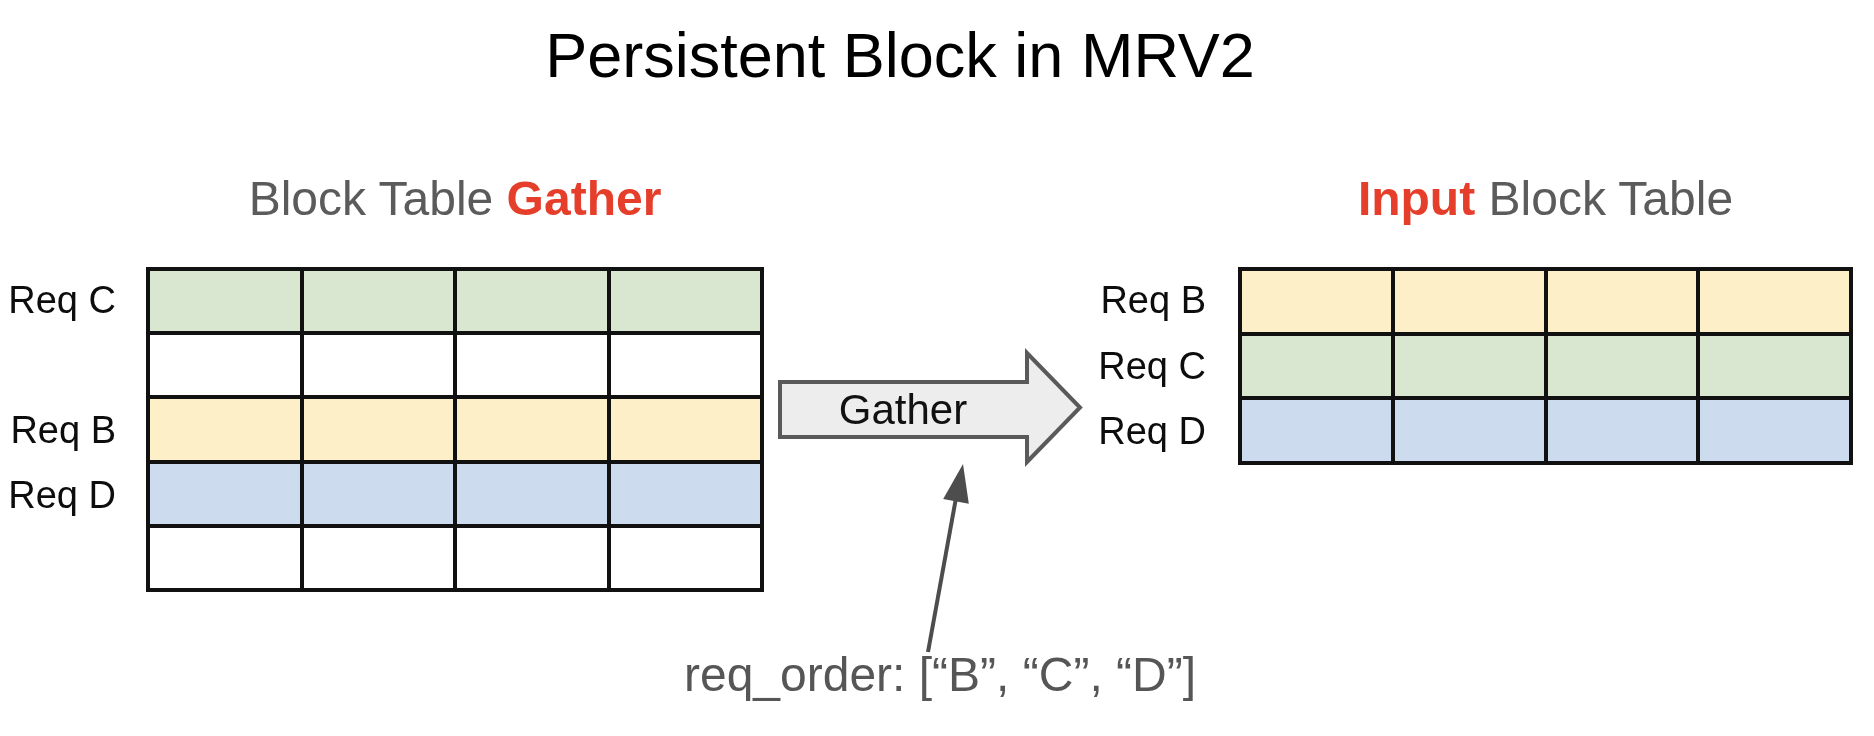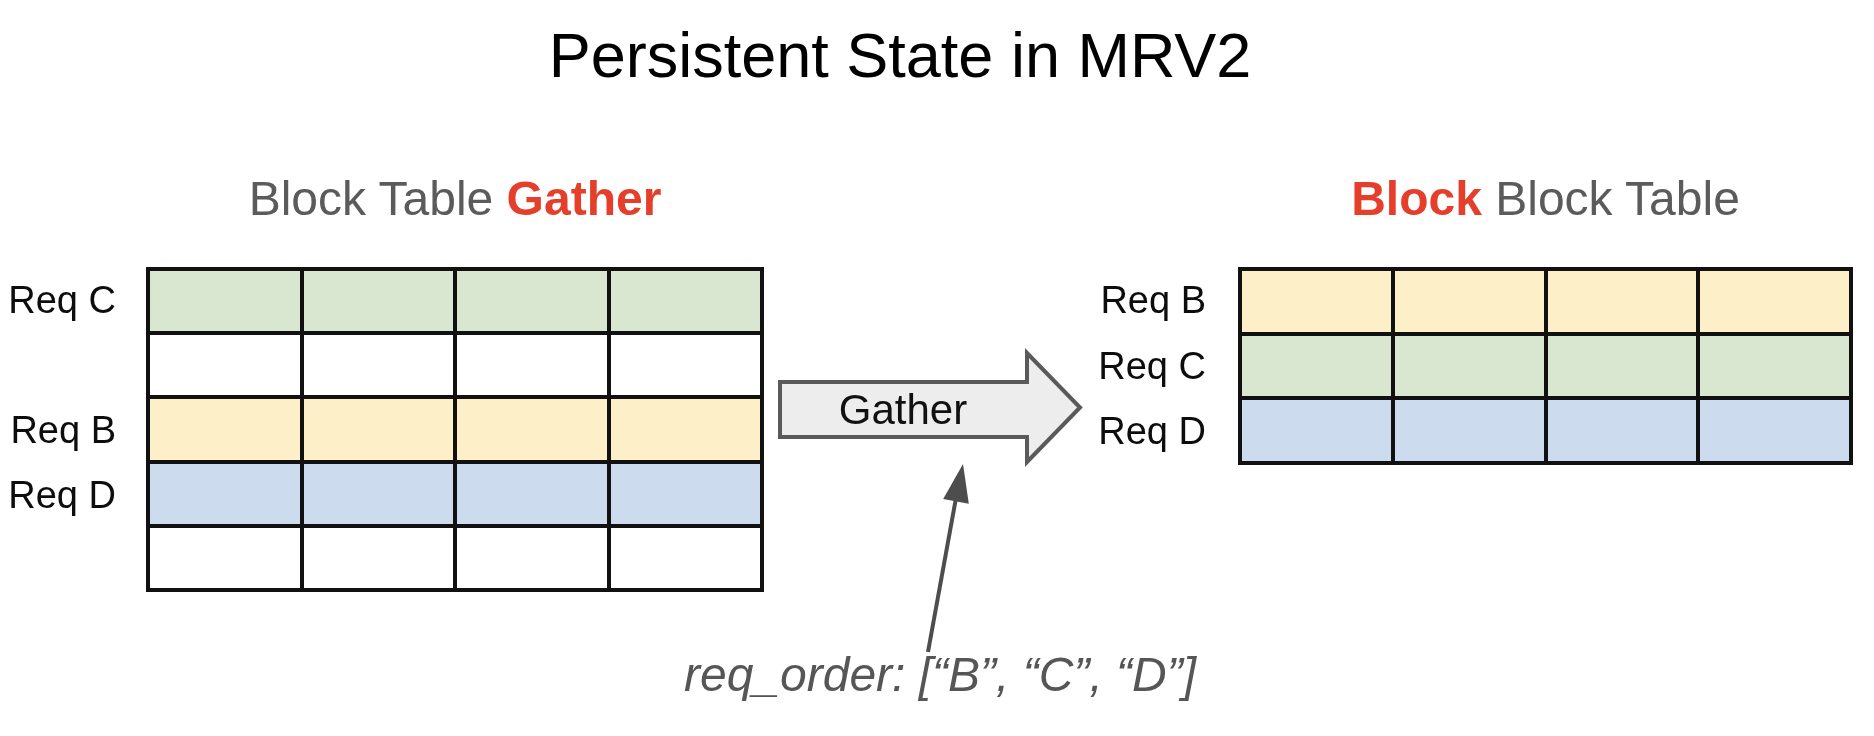--- a/index.html
+++ b/index.html
@@ -28,33 +28,33 @@
   #right-grid{left:1238px;top:267px;width:615px;height:198px;}
   .cell{width:100%;height:100%;}
   .row-label{
     position:absolute;font-size:38px;color:#0d0d0d;
     height:48px;line-height:48px;text-align:right;white-space:pre;
   }
   .left-label{left:0;width:116px;}
   .right-label{left:1020px;width:186px;}
   #annotation-text{
     left:560px;top:645px;width:760px;text-align:center;
-    font-size:48px;line-height:1.25;color:#565656;white-space:pre;font-style:italic;
+    font-size:48px;line-height:1.25;color:#565656;white-space:pre;
   }
   #diagram-overlay{left:0;top:0;pointer-events:none;}
   #diagram-overlay text{font-family:"Liberation Sans", sans-serif;}
 </style>
 </head>
 <body>
 
-<div class="abs" id="page-title">Persistent State in MRV2</div>
+<div class="abs" id="page-title">Persistent Block in MRV2</div>
 
 <div class="abs heading" id="left-heading"><span class="gray">Block Table </span><span class="red">Gather</span></div>
 
-<div class="abs heading" id="right-heading"><span class="red">Block</span><span class="gray"> Block Table</span></div>
+<div class="abs heading" id="right-heading"><span class="red">Input</span><span class="gray"> Block Table</span></div>
 
 <div class="block-grid" id="left-grid" style="grid-template-columns: repeat(4, 1fr); grid-template-rows: repeat(5, 1fr);">
     <div class="cell" style="background: rgb(217, 231, 209);"></div>
     <div class="cell" style="background: rgb(217, 231, 209);"></div>
     <div class="cell" style="background: rgb(217, 231, 209);"></div>
     <div class="cell" style="background: rgb(217, 231, 209);"></div>
     <div class="cell" style="background: rgb(255, 255, 255);"></div>
     <div class="cell" style="background: rgb(255, 255, 255);"></div>
     <div class="cell" style="background: rgb(255, 255, 255);"></div>
     <div class="cell" style="background: rgb(255, 255, 255);"></div>

